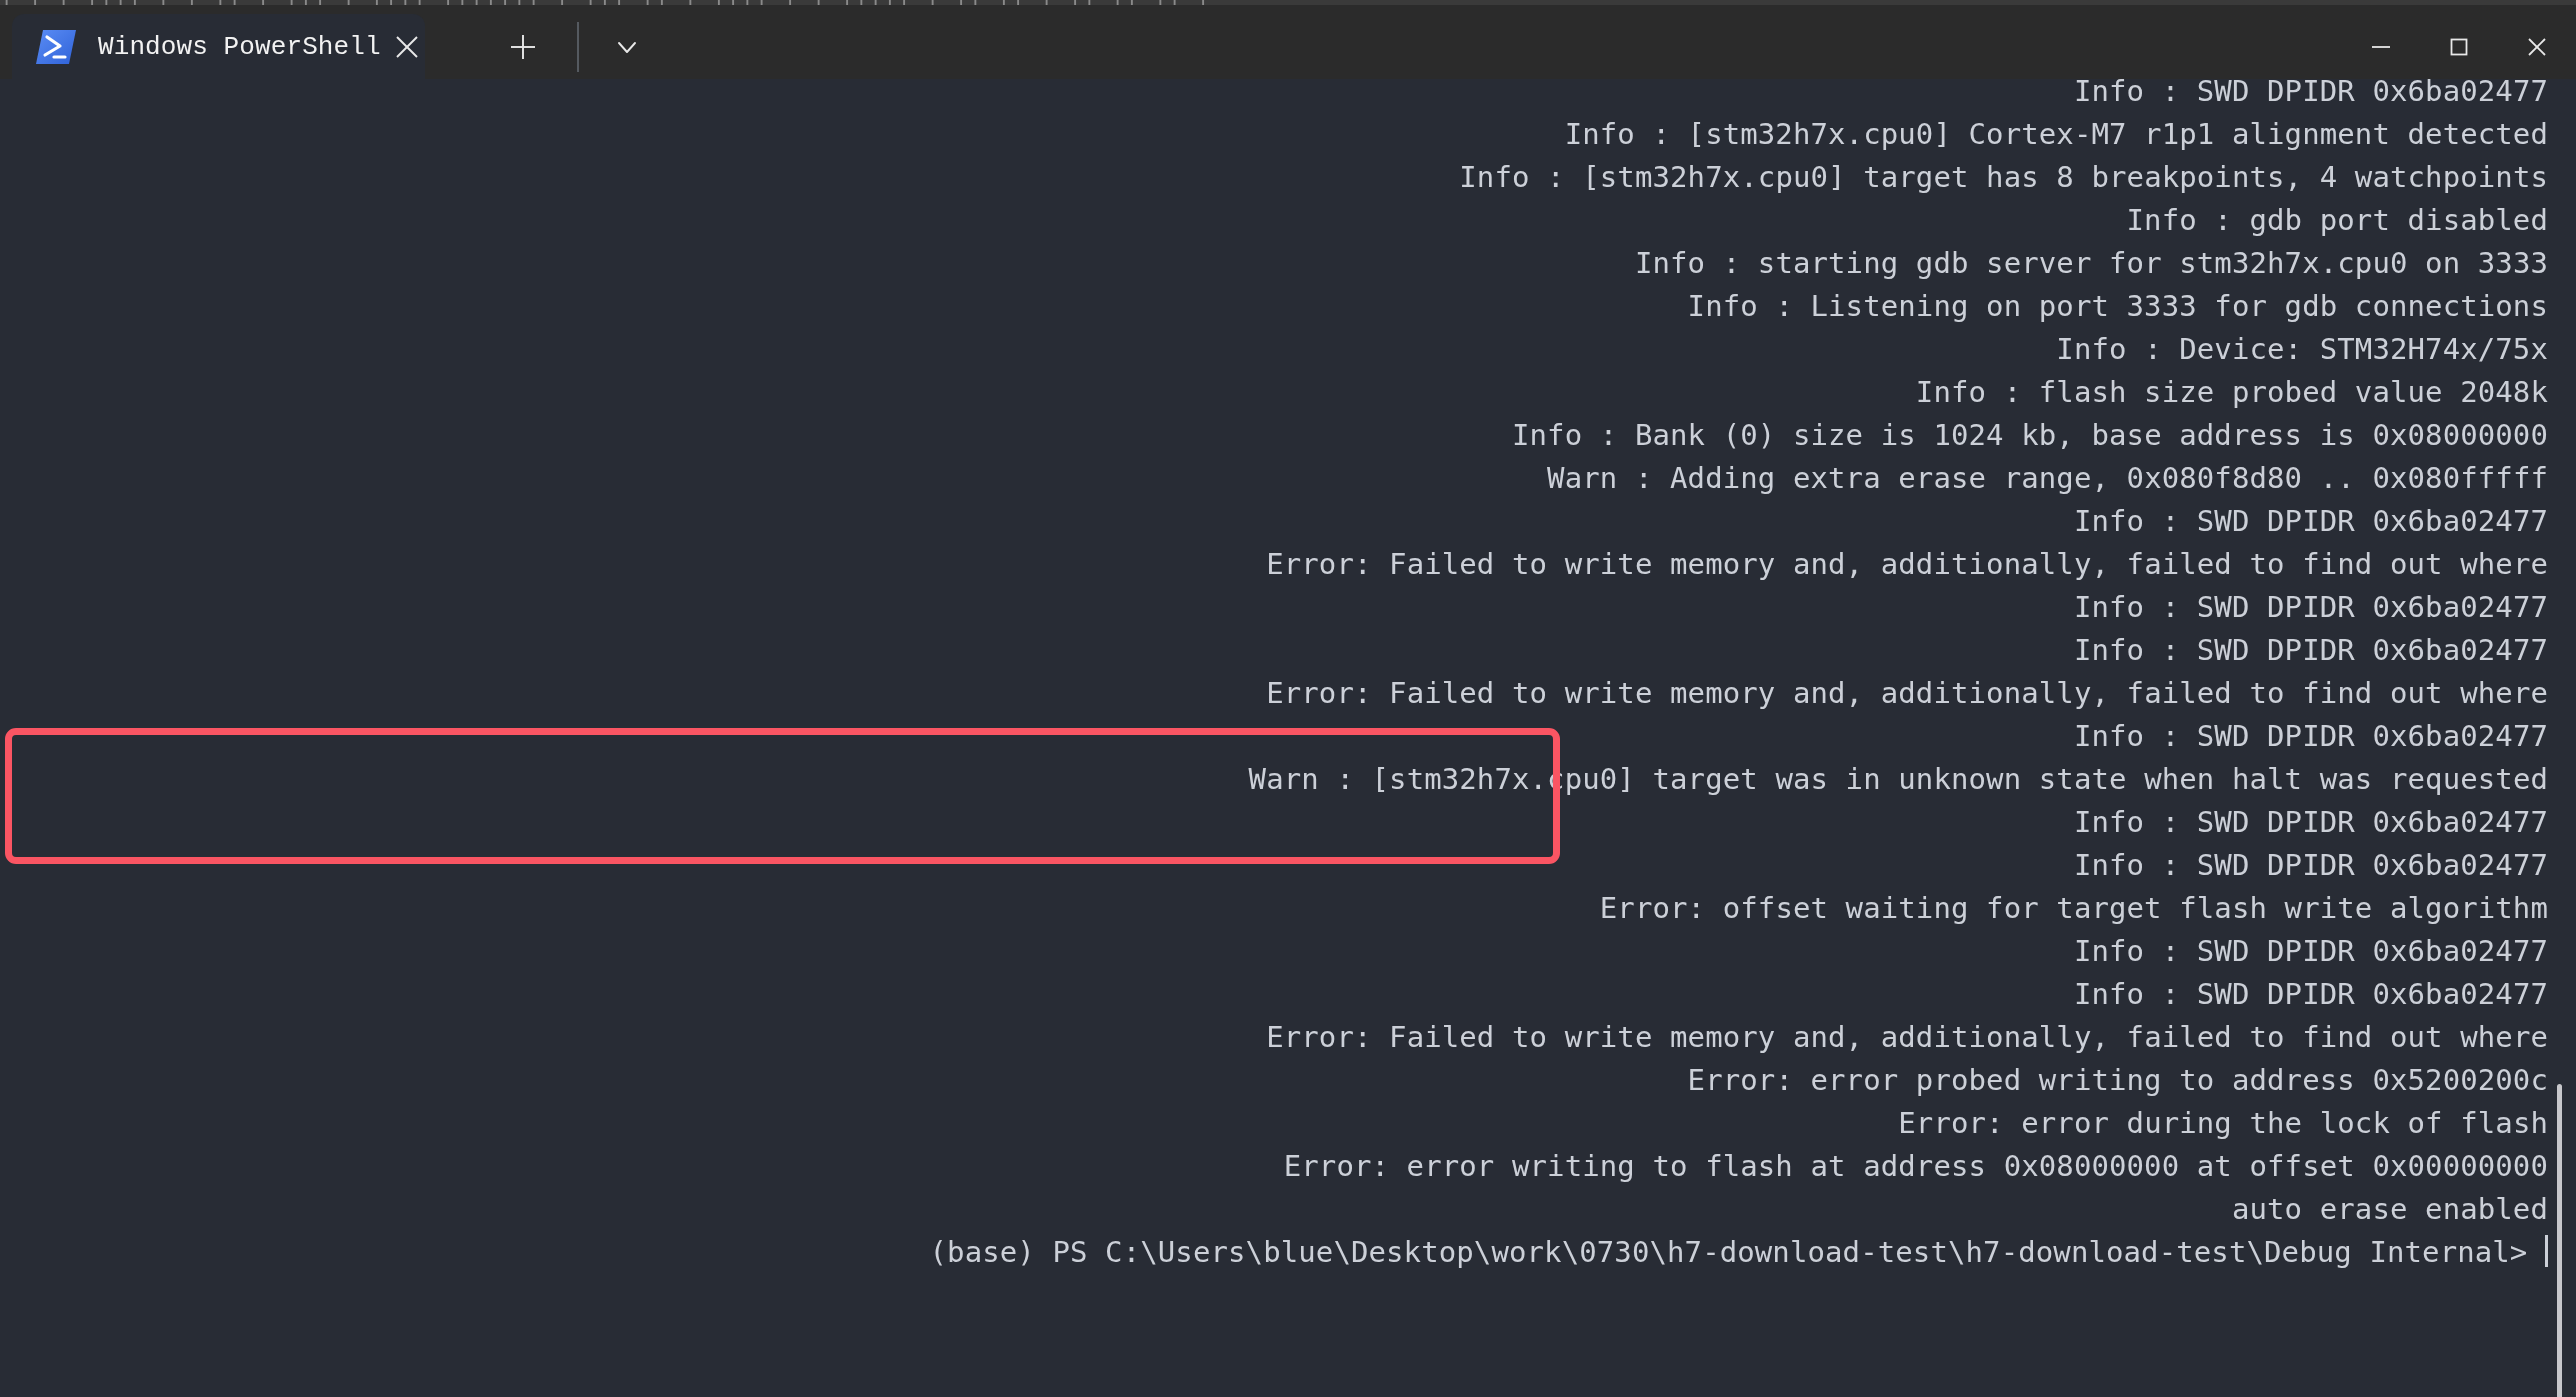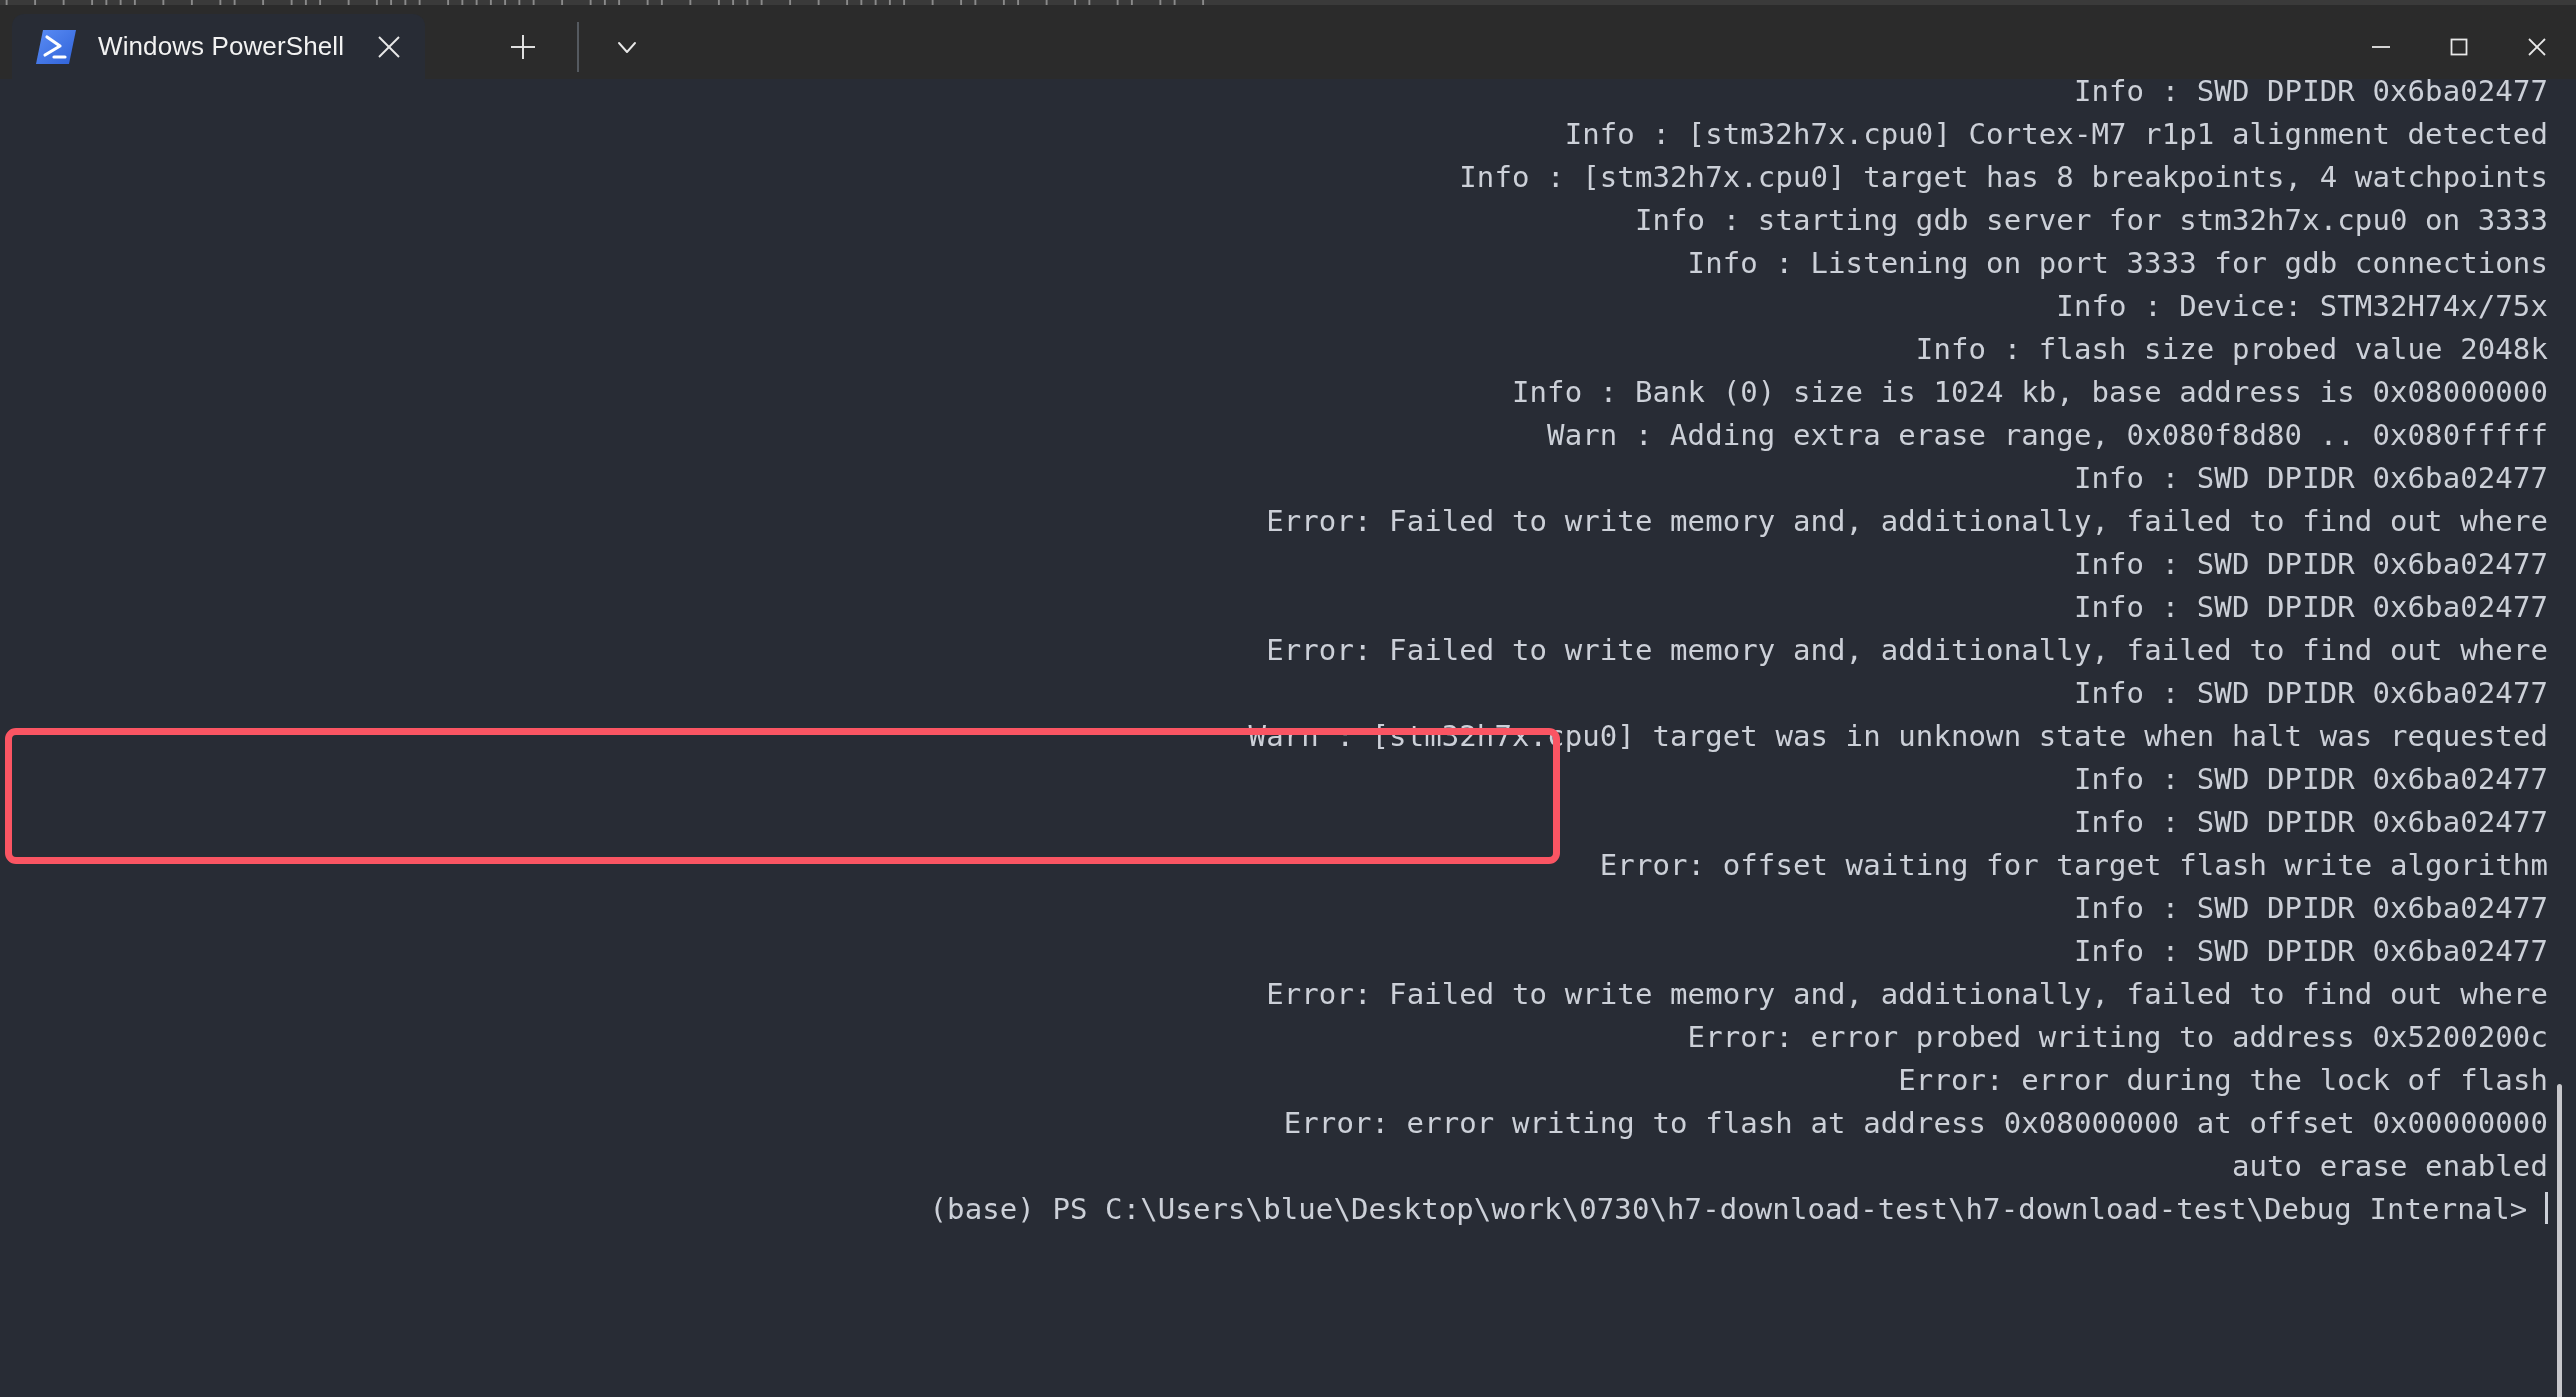--- a/index.html
+++ b/index.html
@@ -71,21 +71,21 @@
   }
   .ps-icon .shape {
     position: absolute;
     left: 0; top: 0;
     width: 100%;
     height: 100%;
   }
 
   .tab-title {
     color: #f2f2f2;
-    font-family: Liberation Sans, sans-serif;
+    font-family: Liberation Mono, monospace;
     font-size: 26px;
     font-weight: 400;
     white-space: nowrap;
     flex: 1 1 auto;
     letter-spacing: 0.1px;
   }
 
   .tab-close {
     width: 52px;
     height: 52px;
@@ -277,20 +277,21 @@
         </svg>
       </div>
     </div>
   </div>
 
   <div class="terminal">
     <div class="lines" id="lines-container">
         <div class="line">Info : SWD DPIDR 0x6ba02477</div>
         <div class="line">Info : [stm32h7x.cpu0] Cortex-M7 r1p1 alignment detected</div>
         <div class="line">Info : [stm32h7x.cpu0] target has 8 breakpoints, 4 watchpoints</div>
+        <div class="line">Info : gdb port disabled</div>
         <div class="line">Info : starting gdb server for stm32h7x.cpu0 on 3333</div>
         <div class="line">Info : Listening on port 3333 for gdb connections</div>
         <div class="line">Info : Device: STM32H74x/75x</div>
         <div class="line">Info : flash size probed value 2048k</div>
         <div class="line">Info : Bank (0) size is 1024 kb, base address is 0x08000000</div>
         <div class="line">Warn : Adding extra erase range, 0x080f8d80 .. 0x080fffff</div>
         <div class="line">Info : SWD DPIDR 0x6ba02477</div>
         <div class="line">Error: Failed to write memory and, additionally, failed to find out where</div>
         <div class="line">Info : SWD DPIDR 0x6ba02477</div>
         <div class="line">Info : SWD DPIDR 0x6ba02477</div>

